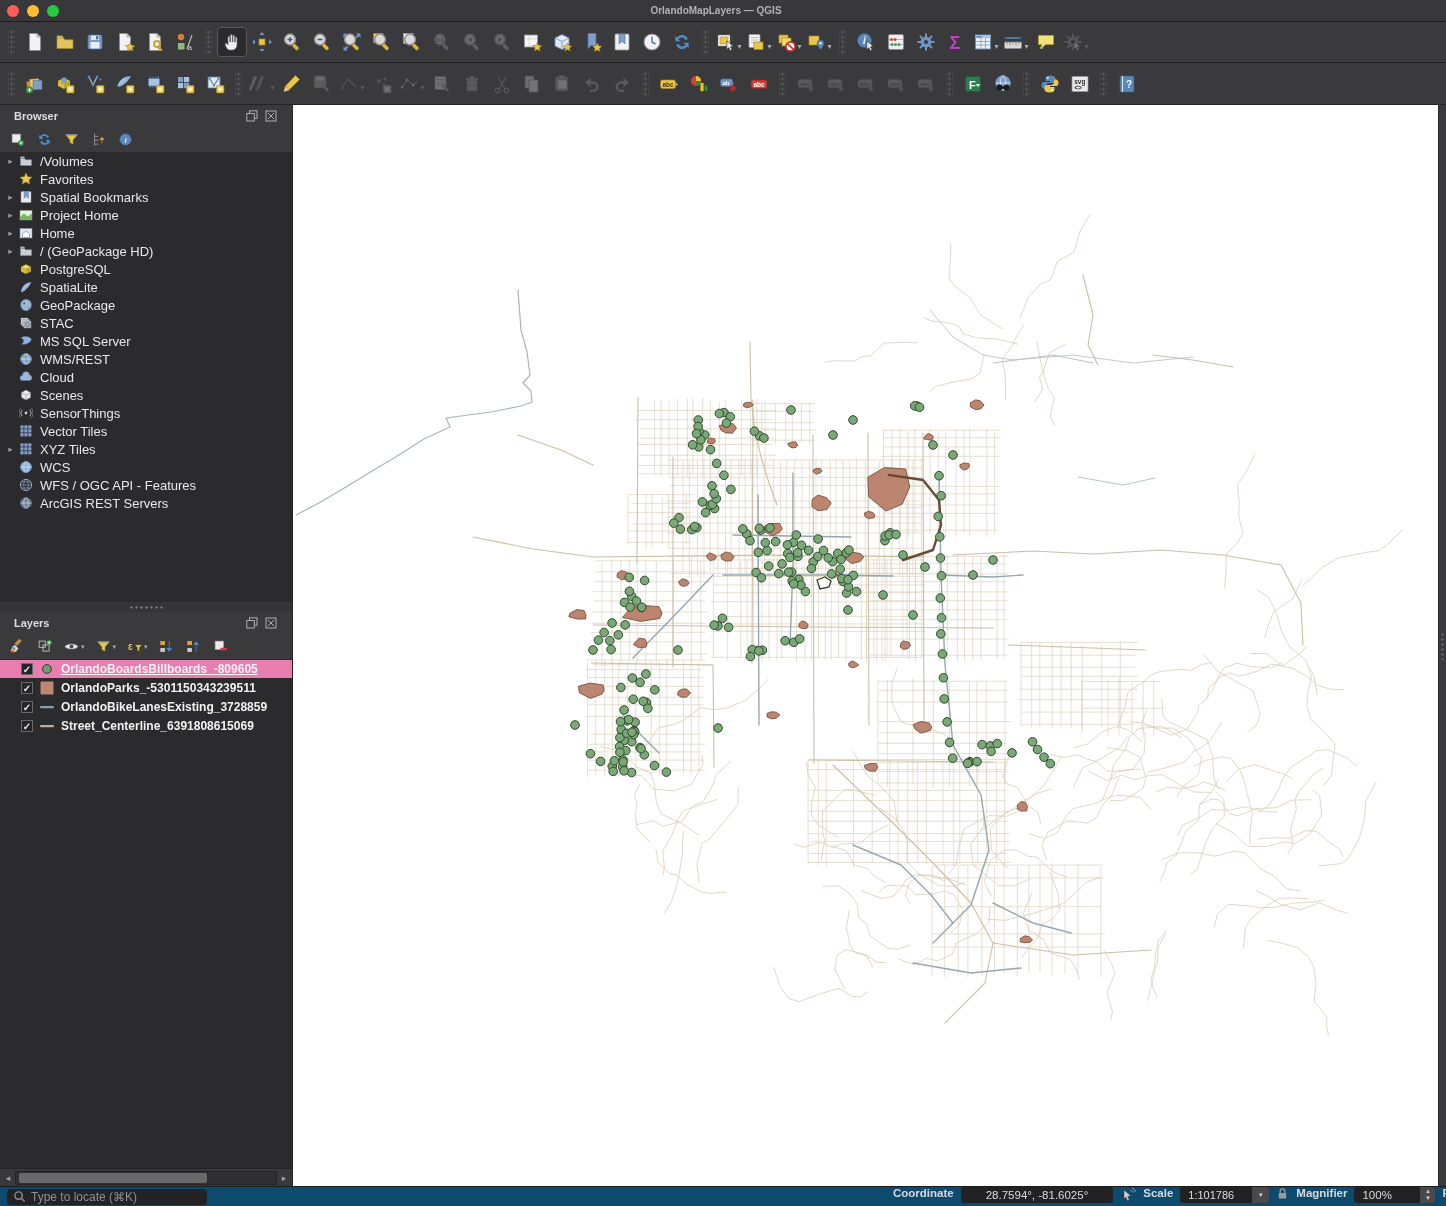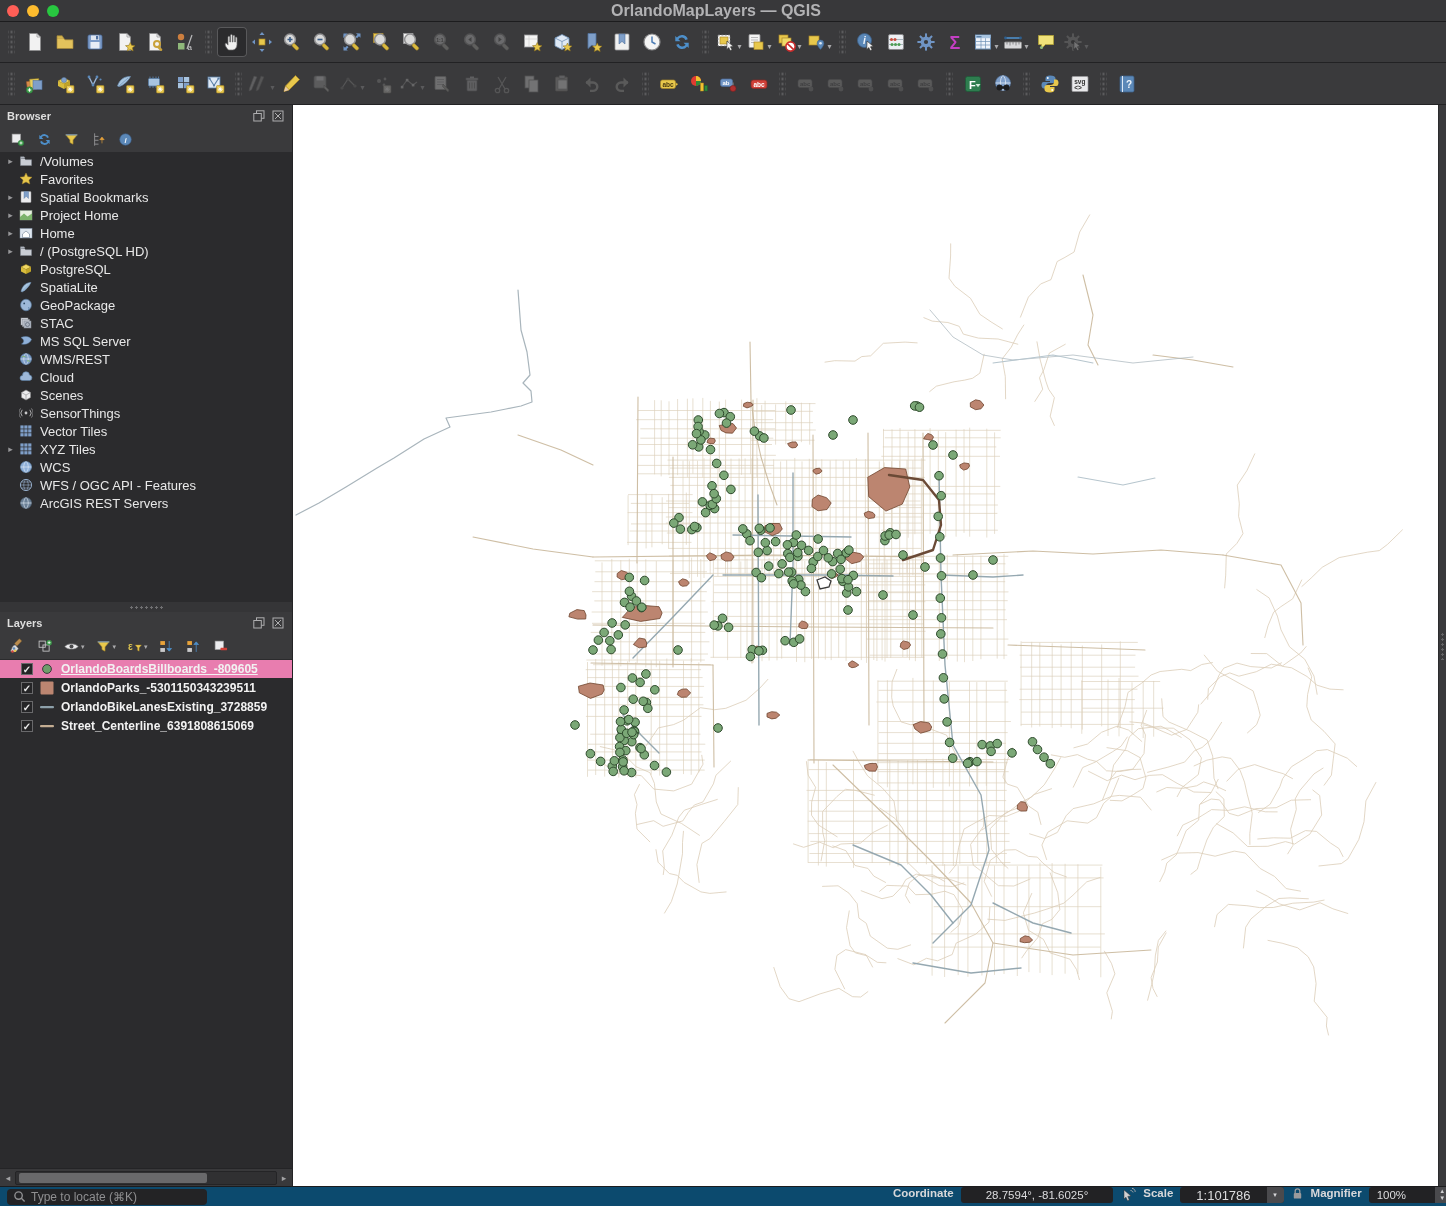--- a/index.html
+++ b/index.html
@@ -4,35 +4,35 @@
 <style>
   *{margin:0;padding:0;box-sizing:border-box}
   html,body{background:#2a2a2c}
   body{font-family:"Liberation Sans",sans-serif}
   svg text{font-family:"Liberation Sans",sans-serif}
   #win{width:1446px;height:1206px;position:relative;background:#39393b;overflow:hidden;color:#ddd}
 
   .titlebar{height:22px;background:#38383a;border-bottom:1px solid #1c1c1e;display:flex;align-items:center;position:relative}
   .lights{display:flex;gap:8px;margin-left:7px;z-index:2}
   .light{width:12px;height:12px;border-radius:50%}
-  .title{position:absolute;left:0;right:14px;text-align:center;font-size:16px;font-weight:bold;color:#b2b2b4}
+  .title{position:absolute;left:0;right:14px;text-align:center;font-size:10px;font-weight:bold;color:#b2b2b4}
 
   .toolbar{height:41px;background:#3a3a3c;border-bottom:1px solid #222224;display:flex;align-items:center;padding:0 3px;overflow:hidden}
   .tgroup{display:flex;align-items:center}
   .grip{width:7px;height:26px;margin:0 5px;background-image:radial-gradient(circle,#636365 1px,transparent 1.3px);background-size:4px 5px;background-position:center;flex:none}
   .tbtn{height:30px;min-width:30px;border-radius:4px;display:flex;align-items:center;justify-content:center;flex:none}
   .tbtn svg{width:22px;height:22px;flex:none}
   .tbtn .caret{font-size:8px;color:#aaaaac;margin:8px 1px 0 0}
   .tbtn.active{background:#2b2b2d;box-shadow:inset 0 0 0 1px #59595b}
   .tbtn.disabled{filter:grayscale(.95) brightness(.8);opacity:.42}
 
   .content{display:flex;height:1081px}
   .leftcol{width:293px;background:#353537;border-right:1px solid #232325;display:flex;flex-direction:column;flex:none}
   .panel{display:flex;flex-direction:column;overflow:hidden}
-  .phead{height:22px;display:flex;align-items:center;padding:0 7px;background:#3a3a3c;flex:none}
+  .phead{height:22px;display:flex;align-items:center;padding:0 14px;background:#3a3a3c;flex:none}
   .ptitle{font-size:11px;font-weight:bold;color:#dedede;flex:1}
   .pbtn{width:15px;height:13px;margin-left:4px;display:flex;align-items:center;justify-content:center}
   .ptools{height:25px;display:flex;align-items:center;gap:10px;padding:0 9px;background:#3a3a3c;flex:none}
   .ptools .pbi{display:flex;align-items:center}
   .ptools svg{width:17px;height:17px}
   .ptools .caret{font-size:7px;color:#aaaaac;margin-left:1px}
   .plist{flex:1;background:#2b2b2d;overflow:hidden;position:relative}
   .trow{height:18px;display:flex;align-items:center;font-size:13px;color:#e8e8e8;white-space:nowrap;padding-left:3px}
   .trow .arr{width:15px;text-align:center;color:#98989a;font-size:9px;flex:none}
   .trow .ticon{width:16px;display:flex;justify-content:center;margin-right:6px;flex:none}
@@ -55,21 +55,21 @@
   #mapsvg{position:absolute;inset:0;width:100%;height:100%}
   .rstrip{width:8px;background:#3a3a3c;border-left:1px solid #2b2b2d;display:flex;align-items:center;justify-content:center;flex:none}
   .rstrip .dots{width:5px;height:28px;background-image:radial-gradient(circle,#636365 1px,transparent 1.3px);background-size:5px 5px}
 
   .statusbar{height:20px;background:#0c4a6e;border-top:1px solid #1c1c1e;display:flex;align-items:center;position:relative;overflow:hidden}
   .locator{width:200px;height:16px;margin-left:7px;background:#232325;border-radius:4px;display:flex;align-items:center;padding:0 6px;color:#8f8f91;gap:5px;font-size:12px;white-space:nowrap}
   .sright{position:absolute;left:893px;top:0;height:24px;display:flex;align-items:flex-start;gap:7px;white-space:nowrap}
   .slabel{font-weight:bold;color:#d8d8da;font-size:11.5px}
   .sval{height:16px;background:#222224;border-radius:3px;display:flex;align-items:center;padding:0 25px;color:#dcdcde;font-size:11.5px}
   .scombo{display:flex;align-items:stretch;height:16px;background:#222224;border-radius:3px;overflow:hidden}
-  .scombo .txt{padding:0 16px;min-width:72px;display:flex;align-items:center;color:#dcdcde;font-size:13px}
+  .scombo .txt{padding:0 8px;min-width:72px;display:flex;align-items:center;color:#dcdcde;font-size:11px}
   .scombo .ddp{width:17px;background:#4a4a4d;display:flex;align-items:center;justify-content:center;font-size:7px;color:#d8d8da}
   .sspin{display:flex;align-items:stretch;height:16px;background:#222224;border-radius:3px;overflow:hidden}
   .sspin .txt{padding:0 8px;min-width:66px;display:flex;align-items:center;color:#dcdcde;font-size:11.5px}
   .sspin .arrows{display:flex;flex-direction:column;width:15px;font-size:6px;color:#d0d0d2;line-height:7px;text-align:center;background:#4a4a4d;justify-content:center}
 </style>
 </head>
 <body>
 
 <div id="win">
 
@@ -762,21 +762,21 @@
               <span>Home</span>
             </div>
             <div class="trow">
               <span class="arr">▸</span>
               <span class="ticon">
                 <svg viewBox="0 0 14 14">
                   <path d="M1.5 4.5h4l1 1.2h6V11.5h-11z" fill="#c9cdd4" stroke="#878c96" stroke-width="0.5"></path>
                   <path d="M1.5 4.5V2.8h3.6l.9 1.2" fill="#b9bec7" stroke="#878c96" stroke-width="0.5"></path>
                 </svg>
               </span>
-              <span>/ (PostgreSQL HD)</span>
+              <span>/ (GeoPackage HD)</span>
             </div>
             <div class="trow">
               <span class="arr"></span>
               <span class="ticon">
                 <svg viewBox="0 0 14 14">
                   <path d="M2 5l5-2.5L12 5 7 7.5z" fill="#f0d864" stroke="#b09020" stroke-width="0.5"></path>
                   <path d="M2 5v4.5l5 2.5V7.5z" fill="#d8bc3c"></path>
                   <path d="M12 5v4.5l-5 2.5V7.5z" fill="#c0a428"></path>
                 </svg>
               </span>

